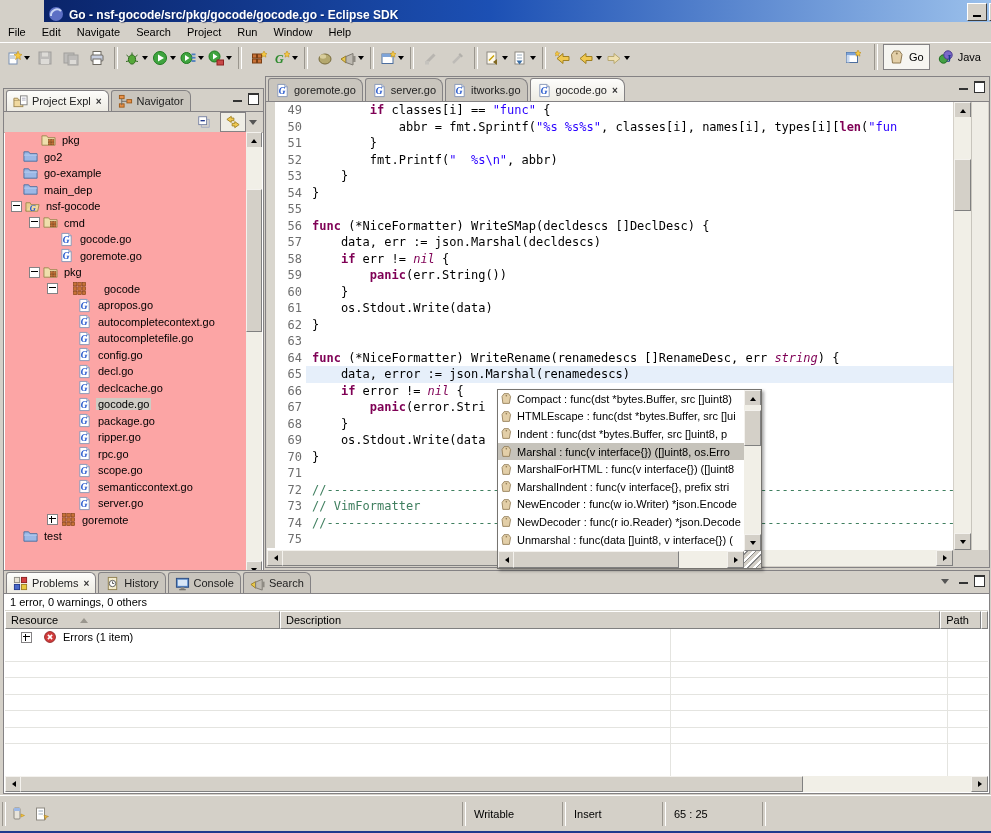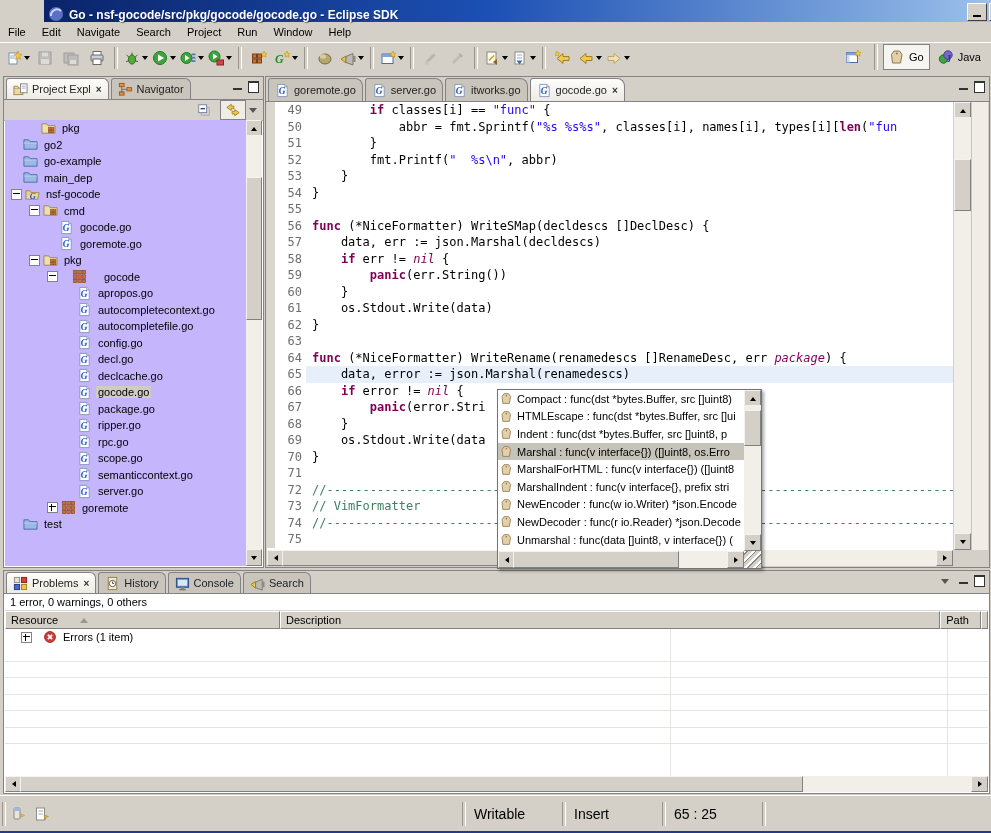--- a/index.html
+++ b/index.html
@@ -42,23 +42,23 @@
   
   .sb-btn{background:#D4D0C8;border:1px solid;border-color:#F4F2EE #808080 #808080 #F4F2EE;display:flex;align-items:center;justify-content:center;}
   .sb-track{background:#F1EFE7;}
   .sb-thumb{background:#D4D0C8;border:1px solid;border-color:#F4F2EE #808080 #808080 #F4F2EE;}
   .arr{width:0;height:0;}
   .arr.up{border-left:3px solid transparent;border-right:3px solid transparent;border-bottom:4px solid #000;}
   .arr.down{border-left:3px solid transparent;border-right:3px solid transparent;border-top:4px solid #000;}
   .arr.left{border-top:3px solid transparent;border-bottom:3px solid transparent;border-right:4px solid #000;}
   .arr.right{border-top:3px solid transparent;border-bottom:3px solid transparent;border-left:4px solid #000;}
   
-  #left-panel{left:3px;top:76px;width:259px;height:490px;}
+  #left-panel{left:3px;top:88px;width:259px;height:490px;}
   #pe-toolbar{height:20px;background:#D7D3CB;border-bottom:1px solid #B8B4AC;display:flex;justify-content:flex-end;align-items:center;padding-right:2px;gap:3px;}
-  #pe-tree{position:absolute;left:1px;top:43px;right:17px;bottom:1px;background:#c4b5fd;overflow:hidden;}
+  #pe-tree{position:absolute;left:1px;top:43px;right:17px;bottom:1px;background:#fca5a5;overflow:hidden;}
   .trow{display:flex;align-items:center;height:16.5px;white-space:nowrap;}
   .trow .lbl{margin-left:4px;padding:0 2px;}
   .trow .lbl.sel{background:#CFCCC4;}
   .expander{width:9px;height:9px;border:1px solid #848284;background:#fff;position:relative;flex:none;margin-right:3px;}
   .expander::before{content:"";position:absolute;left:1px;right:1px;top:3px;border-top:1px solid #000;}
   .expander.plus::after{content:"";position:absolute;top:1px;bottom:1px;left:3px;border-left:1px solid #000;}
   .exp-spacer{width:12px;flex:none;}
   #pe-scroll{position:absolute;right:1px;top:43px;width:16px;bottom:1px;}
   
   #editor{left:265px;top:76px;width:723px;height:490px;background:#D4D0C8;border:1px solid #848284;}
@@ -93,21 +93,21 @@
   .hcell{background:#D4D0C8;border:1px solid;border-color:#FFFFFF #808080 #808080 #FFFFFF;display:flex;align-items:center;padding-left:5px;box-sizing:border-box;}
   .sort-up{width:0;height:0;border-left:4px solid transparent;border-right:4px solid transparent;border-bottom:5px solid #9a968e;margin-left:22px;}
   #prob-body{position:absolute;left:1px;top:58px;right:1px;bottom:17px;background:#fff;overflow:hidden;}
   .grid-lines{position:absolute;left:0;top:16px;right:0;bottom:0;background:repeating-linear-gradient(to bottom,transparent 0 15.5px,#E4E4E0 15.5px 16.5px);}
   .colsep{position:absolute;top:0;bottom:0;width:1px;background:#E4E4E0;}
   #prob-row1{display:flex;align-items:center;height:16px;position:relative;}
   #prob-hscroll{position:absolute;left:1px;bottom:1px;right:1px;height:16px;}
   
   #statusbar{left:0;top:795px;width:991px;height:36px;border-top:1px solid #fff;display:flex;align-items:center;}
   .ssep{width:2px;height:24px;border-left:1px solid #9a968e;border-right:1px solid #fff;}
-  .scell{padding:0 8px;min-width:80px;font-size:14px;}
+  .scell{padding:0 8px;min-width:80px;font-size:11px;}
   .hsb,.vsb{display:flex;}
 </style>
 </head>
 <body>
 
 <div id="win">
 
   <div id="titlebar" class="abs">
     <span class="ico" id="app-icon" style="margin-left:4px;">
         <svg width="16" height="16" viewBox="0 0 16 16">
@@ -785,21 +785,21 @@
         <div class="cline"><div class="gut-marker"></div><div class="gut-num">54</div><div class="ctext"><span>}</span></div></div>
         <div class="cline"><div class="gut-marker"></div><div class="gut-num">55</div><div class="ctext"></div></div>
         <div class="cline"><div class="gut-marker"></div><div class="gut-num">56</div><div class="ctext"><span class="k">func</span><span> (*NiceFormatter) WriteSMap(decldescs []DeclDesc) {</span></div></div>
         <div class="cline"><div class="gut-marker"></div><div class="gut-num">57</div><div class="ctext"><span>    data, err := json.Marshal(decldescs)</span></div></div>
         <div class="cline"><div class="gut-marker"></div><div class="gut-num">58</div><div class="ctext"><span>    </span><span class="k">if</span><span> err != </span><span class="ki">nil</span><span> {</span></div></div>
         <div class="cline"><div class="gut-marker"></div><div class="gut-num">59</div><div class="ctext"><span>        </span><span class="k">panic</span><span>(err.String())</span></div></div>
         <div class="cline"><div class="gut-marker"></div><div class="gut-num">60</div><div class="ctext"><span>    }</span></div></div>
         <div class="cline"><div class="gut-marker"></div><div class="gut-num">61</div><div class="ctext"><span>    os.Stdout.Write(data)</span></div></div>
         <div class="cline"><div class="gut-marker"></div><div class="gut-num">62</div><div class="ctext"><span>}</span></div></div>
         <div class="cline"><div class="gut-marker"></div><div class="gut-num">63</div><div class="ctext"></div></div>
-        <div class="cline"><div class="gut-marker"></div><div class="gut-num">64</div><div class="ctext"><span class="k">func</span><span> (*NiceFormatter) WriteRename(renamedescs []RenameDesc, err </span><span class="ki">package</span><span>) {</span></div></div>
+        <div class="cline"><div class="gut-marker"></div><div class="gut-num">64</div><div class="ctext"><span class="k">func</span><span> (*NiceFormatter) WriteRename(renamedescs []RenameDesc, err </span><span class="ki">string</span><span>) {</span></div></div>
         <div class="cline hl"><div class="gut-marker"></div><div class="gut-num">65</div><div class="ctext"><span>    data, error := json.Marshal(renamedescs)</span></div></div>
         <div class="cline"><div class="gut-marker"></div><div class="gut-num">66</div><div class="ctext"><span>    </span><span class="k">if</span><span> error != </span><span class="ki">nil</span><span> {</span></div></div>
         <div class="cline"><div class="gut-marker"></div><div class="gut-num">67</div><div class="ctext"><span>        </span><span class="k">panic</span><span>(error.Stri</span></div></div>
         <div class="cline"><div class="gut-marker"></div><div class="gut-num">68</div><div class="ctext"><span>    }</span></div></div>
         <div class="cline"><div class="gut-marker"></div><div class="gut-num">69</div><div class="ctext"><span>    os.Stdout.Write(data</span></div></div>
         <div class="cline"><div class="gut-marker"></div><div class="gut-num">70</div><div class="ctext"><span>}</span></div></div>
         <div class="cline"><div class="gut-marker"></div><div class="gut-num">71</div><div class="ctext"></div></div>
         <div class="cline"><div class="gut-marker"></div><div class="gut-num">72</div><div class="ctext"><span class="c">//----------------------------------------------------------------------------------------------------</span></div></div>
         <div class="cline"><div class="gut-marker"></div><div class="gut-num">73</div><div class="ctext"><span class="c">// VimFormatter</span></div></div>
         <div class="cline"><div class="gut-marker"></div><div class="gut-num">74</div><div class="ctext"><span class="c">//----------------------------------------------------------------------------------------------------</span></div></div>

